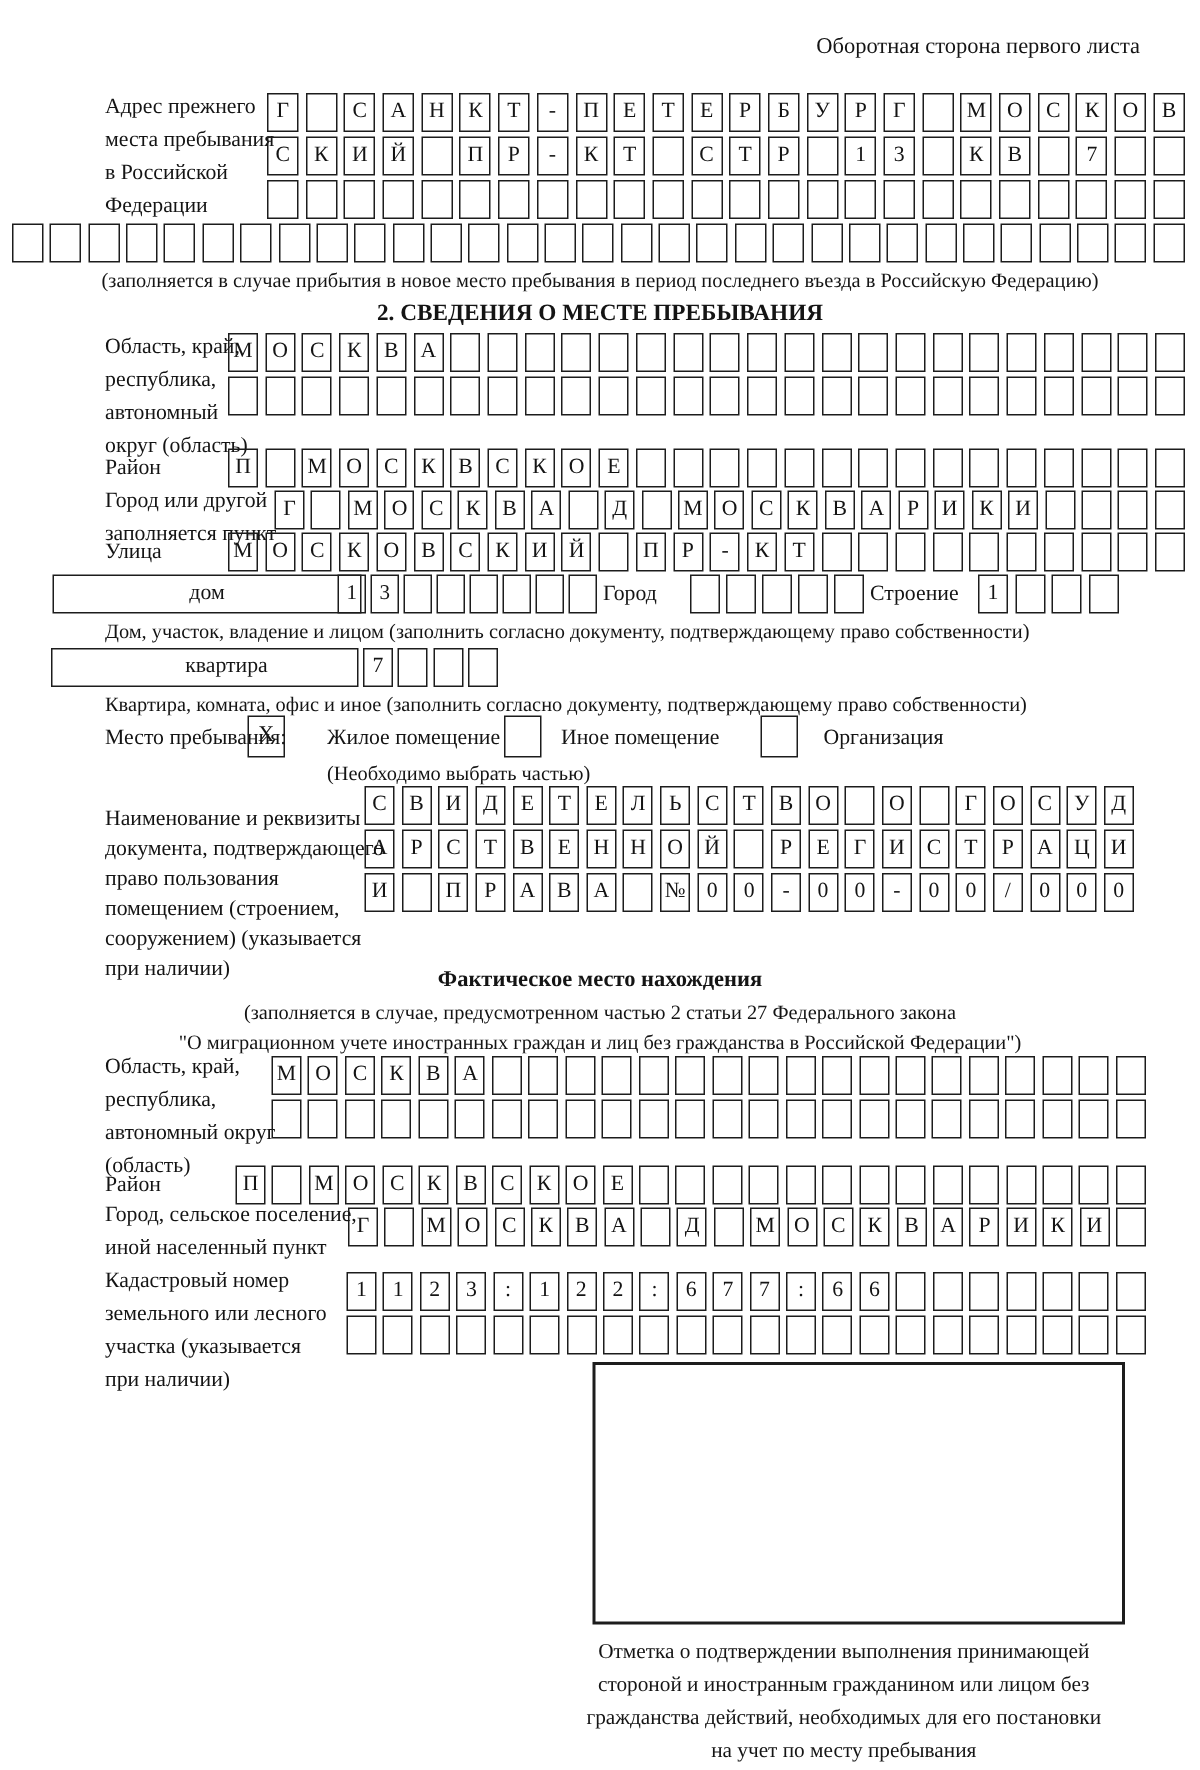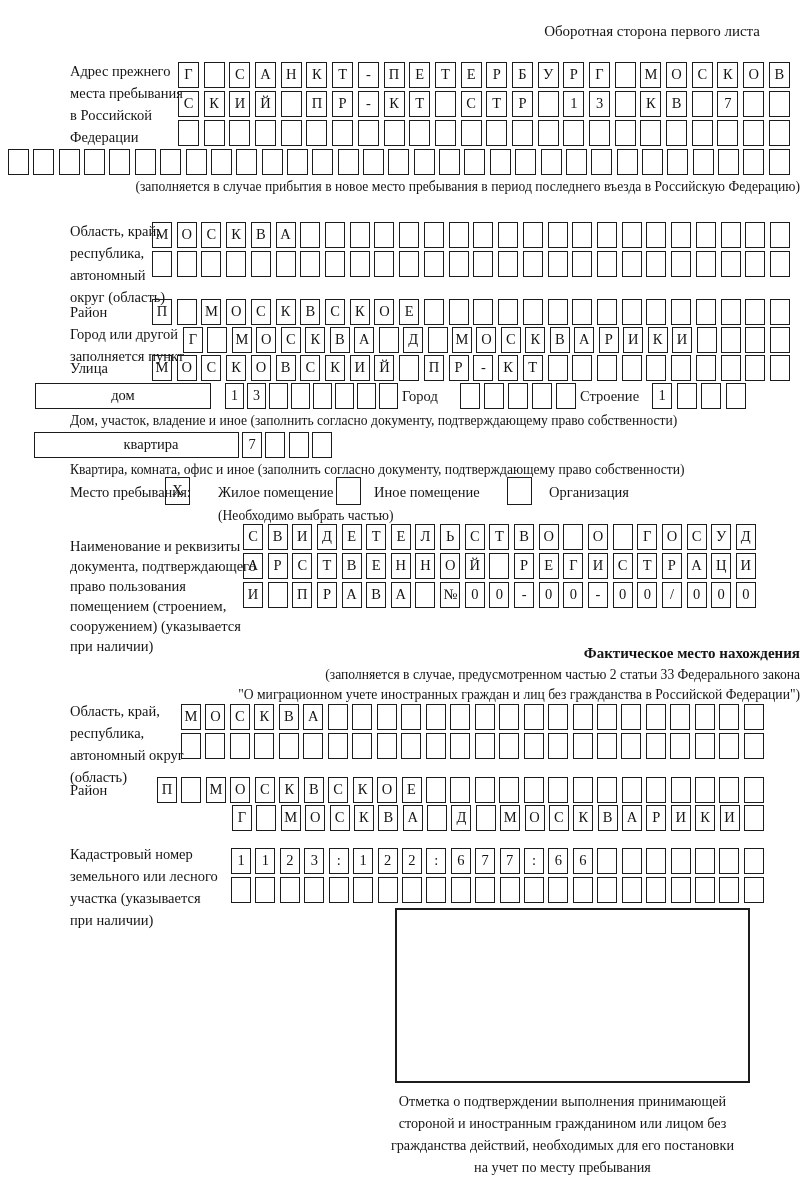--- a/index.html
+++ b/index.html
@@ -1,21 +1,21 @@
 <!DOCTYPE html>
 <html><head>
 <meta charset="utf-8">
 <style>
   html,body{margin:0;padding:0;background:#fff;}
   .page{position:relative;width:800px;height:1180px;background:#ffffff;
         font-family:"Liberation Serif","DejaVu Serif",serif;color:#141414;overflow:hidden;}
   .lbl{position:absolute;font-size:14.5px;line-height:22px;white-space:pre-line;}
   .plain{position:absolute;font-size:14.5px;line-height:22px;}
   .note{position:absolute;font-size:13.6px;line-height:18px;}
-  .center{left:0;width:800px;text-align:right;}
+  .center{left:0;width:800px;text-align:center;}
   .bold{font-weight:bold;}
   .cellrow{position:absolute;display:flex;justify-content:space-between;height:26px;}
   .cell{box-sizing:border-box;flex:0 0 auto;width:21px;height:26px;border:1.6px solid #1c1c1c;
         text-align:center;font-size:14.5px;line-height:23px;overflow:hidden;}
   .c20 .cell{width:20px;}
   .c19 .cell{width:19px;font-size:14px;}
   .boxlbl{position:absolute;box-sizing:border-box;height:26px;border:1.6px solid #1c1c1c;
           text-align:center;font-size:14.5px;line-height:23px;}
   .chk{position:absolute;box-sizing:border-box;width:25px;height:28px;border:1.6px solid #1c1c1c;
        text-align:center;font-size:15px;line-height:25px;}
@@ -139,20 +139,21 @@
       <span class="cell"></span>
       <span class="cell"></span>
       <span class="cell"></span>
       <span class="cell"></span>
       <span class="cell"></span>
       <span class="cell"></span>
       <span class="cell"></span>
     </div>
   <div class="note center" style="top:178px;">(заполняется в случае прибытия в новое место пребывания в период последнего въезда в Российскую Федерацию)</div>
 
+  <div class="plain center bold" style="top:198px;font-size:15.5px;">2. СВЕДЕНИЯ О МЕСТЕ ПРЕБЫВАНИЯ</div>
 
   <div class="lbl" style="left:70px;top:220px;width:120px;">Область, край,
 республика,
 автономный
 округ (область)</div>
   <div class="cellrow c20" style="left:152px;top:222px;width:638px;">
       <span class="cell">М</span>
       <span class="cell">О</span>
       <span class="cell">С</span>
       <span class="cell">К</span>
@@ -291,21 +292,21 @@
       <span class="cell"></span>
       <span class="cell"></span>
       <span class="cell"></span>
       <span class="cell"></span>
       <span class="cell"></span>
       <span class="cell"></span>
       <span class="cell"></span>
       <span class="cell"></span>
     </div>
 
-  <div class="boxlbl" style="left:35px;top:383px;width:176px;">дом</div>
+  <div class="boxlbl" style="left:35px;top:383px;width:206px;">дом</div>
   <div class="cellrow c19" style="left:225px;top:383px;width:173px;">
       <span class="cell">1</span>
       <span class="cell">3</span>
       <span class="cell"></span>
       <span class="cell"></span>
       <span class="cell"></span>
       <span class="cell"></span>
       <span class="cell"></span>
       <span class="cell"></span>
     </div>
@@ -317,21 +318,21 @@
       <span class="cell"></span>
       <span class="cell"></span>
     </div>
   <div class="plain" style="left:580px;top:385px;">Строение</div>
   <div class="cellrow c20" style="left:652px;top:383px;width:94px;">
       <span class="cell">1</span>
       <span class="cell"></span>
       <span class="cell"></span>
       <span class="cell"></span>
     </div>
-  <div class="note" style="left:70px;top:412px;width:720px;">Дом, участок, владение и иное (заполнить согласно документу, подтверждающему право собственности)</div>
+  <div class="note" style="left:70px;top:412px;width:720px;">Дом, участок, владение и лицом (заполнить согласно документу, подтверждающему право собственности)</div>
 
   <div class="boxlbl" style="left:34px;top:432px;width:205px;padding-left:29px;">квартира</div>
   <div class="cellrow c20" style="left:242px;top:432px;width:90px;">
       <span class="cell">7</span>
       <span class="cell"></span>
       <span class="cell"></span>
       <span class="cell"></span>
     </div>
   <div class="note" style="left:70px;top:461px;width:720px;">Квартира, комната, офис и иное (заполнить согласно документу, подтверждающему право собственности)</div>
 
@@ -414,21 +415,21 @@
       <span class="cell">-</span>
       <span class="cell">0</span>
       <span class="cell">0</span>
       <span class="cell">/</span>
       <span class="cell">0</span>
       <span class="cell">0</span>
       <span class="cell">0</span>
     </div>
 
   <div class="plain center bold" style="top:642px;font-size:15px;">Фактическое место нахождения</div>
-  <div class="note center" style="top:666px;">(заполняется в случае, предусмотренном частью 2 статьи 33 Федерального закона</div>
+  <div class="note center" style="top:666px;">(заполняется в случае, предусмотренном частью 2 статьи 27 Федерального закона</div>
   <div class="note center" style="top:686px;">"О миграционном учете иностранных граждан и лиц без гражданства в Российской Федерации")</div>
 
   <div class="lbl" style="left:70px;top:700px;width:130px;">Область, край,
 республика,
 автономный округ
 (область)</div>
   <div class="cellrow c20" style="left:181px;top:704px;width:583px;">
       <span class="cell">М</span>
       <span class="cell">О</span>
       <span class="cell">С</span>
@@ -503,20 +504,22 @@
       <span class="cell"></span>
       <span class="cell"></span>
       <span class="cell"></span>
       <span class="cell"></span>
       <span class="cell"></span>
       <span class="cell"></span>
       <span class="cell"></span>
       <span class="cell"></span>
     </div>
 
+  <div class="lbl" style="left:70px;top:799px;width:170px;">Город, сельское поселение,
+иной населенный пункт</div>
   <div class="cellrow c20" style="left:232px;top:805px;width:532px;">
       <span class="cell">Г</span>
       <span class="cell"></span>
       <span class="cell">М</span>
       <span class="cell">О</span>
       <span class="cell">С</span>
       <span class="cell">К</span>
       <span class="cell">В</span>
       <span class="cell">А</span>
       <span class="cell"></span>

